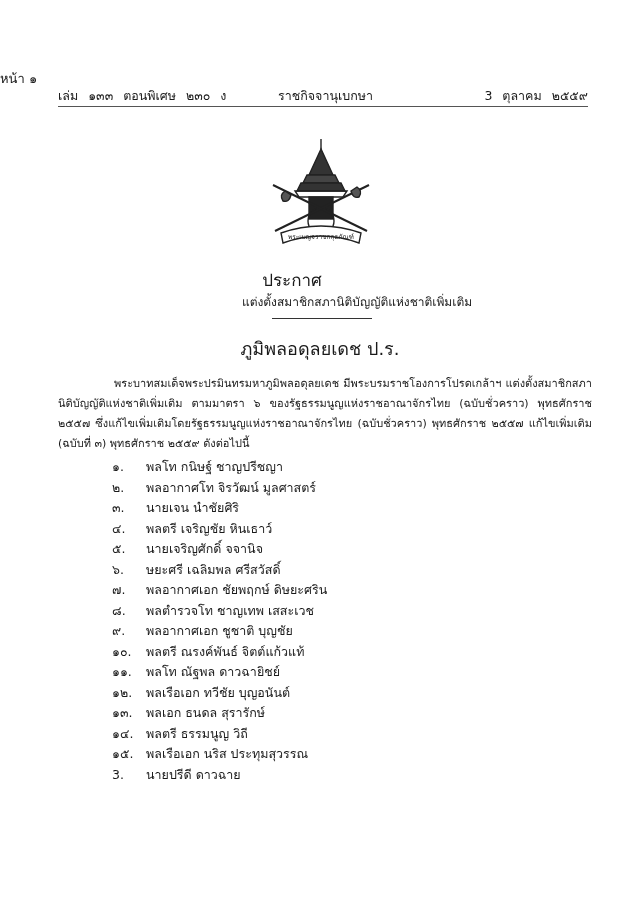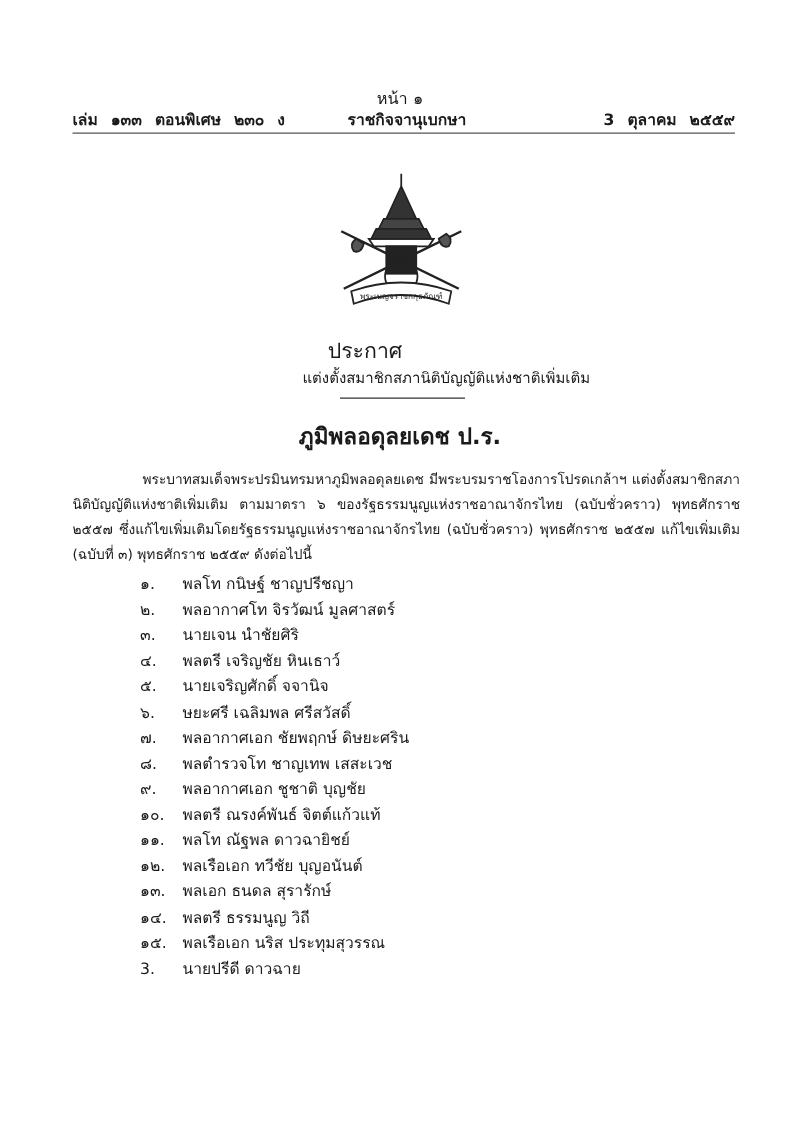--- a/index.html
+++ b/index.html
@@ -1,28 +1,28 @@
 <!DOCTYPE html>
 <html><head>
   <meta charset="utf-8">
   <style>
     html, body { margin:0; padding:0; background:#ffffff; }
     body { width:640px; height:906px; position:relative; overflow:hidden;
            font-family:"DejaVu Sans", sans-serif; color:#1a1a1a; }
-    .page-num { position:absolute; top:68px; left:0; width:640px; text-align:center; font-size:13px; }
-    .header-row { position:absolute; top:86px; left:58px; width:530px; font-size:12.5px; display:flex;font-weight:bold; }
+    .page-num { position:absolute; top:68px; left:0; width:640px; text-align:left; font-size:13px; }
+    .header-row { position:absolute; top:86px; left:58px; width:530px; font-size:12.5px; display:flex; }
     .header-row .vol { width:210px; word-spacing:6px; }
     .header-row .pub { flex:1; text-align:left; padding-left:10px; }
     .header-row .date { text-align:right; word-spacing:6px; }
     .header-rule { position:absolute; top:106px; left:58px; width:530px; border-top:1px solid #555; }
     .emblem { position:absolute; top:135px; left:271px; width:100px; height:120px; }
     .title { position:absolute; top:266px; left:0; width:584px; text-align:center; font-size:17px; }
     .subtitle { position:absolute; top:292px; left:0; width:640px; text-align:center; font-size:12px;padding-left:37px; }
     .title-rule { position:absolute; top:318px; left:272px; width:100px; border-top:1px solid #333; }
-    .king { position:absolute; top:334px; left:0; width:640px; text-align:center; font-size:18px;font-weight:bold; }
+    .king { position:absolute; top:334px; left:0; width:640px; text-align:center; font-size:18px; }
     .body-text { position:absolute; top:374px; left:58px; width:534px; font-size:11px; line-height:20px; text-align:justify; }
     .body-text .indent { display:inline-block; width:56px; }
     .list { position:absolute; top:457px; left:112px; font-size:12.5px; }
     .list-item { height:20.5px; line-height:20.5px; display:flex; }
     .list-item .num { width:34px; }
   </style>
 </head>
 <body>
 
 <div class="page-num">หน้า ๑</div>

